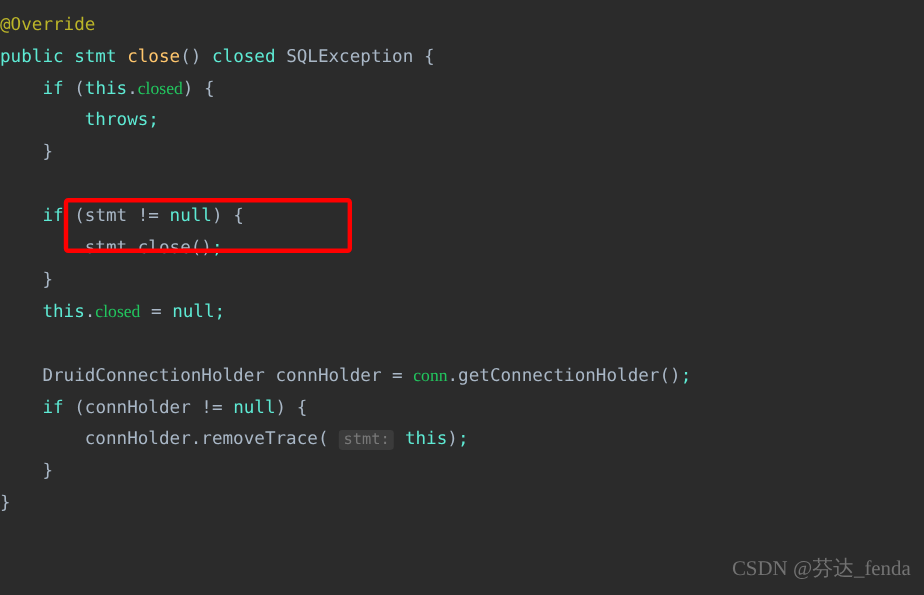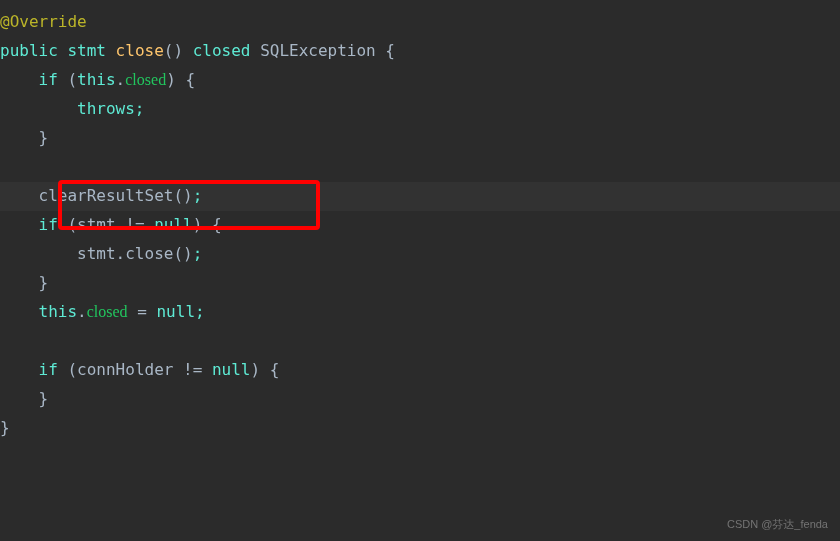--- a/index.html
+++ b/index.html
@@ -57,44 +57,45 @@
       color: #787878;
       padding: 1px 4px;
       border-radius: 3px;
       font-size: 14px;
     }
     .watermark {
       position: absolute;
       bottom: 6px;
       right: 12px;
       color: #999;
-      font-size: 11px;
-      font-family: Liberation Sans, sans-serif;
+      font-size: 19px;
+      font-family: Liberation Serif, serif;
       opacity: 0.65;
     }
     .punct {
       color: #a9b7c6;
     }
   </style>
 </head>
 <body>
 
 <div>
   <div class="code-line"><span class="annotation">@Override</span></div>
   <div class="code-line"><span class="keyword">public</span><span> </span><span class="keyword">stmt</span><span> </span><span class="method-name">close</span><span class="punct">()</span><span> </span><span class="keyword">closed</span><span> </span><span class="text-default">SQLException</span><span class="punct"> {</span></div>
   <div class="code-line"><span>    </span><span class="keyword">if</span><span> </span><span class="punct">(</span><span class="keyword">this</span><span class="punct">.</span><span class="field">closed</span><span class="punct">)</span><span class="punct"> {</span></div>
   <div class="code-line"><span>        </span><span class="keyword">throws</span><span class="keyword">;</span></div>
   <div class="code-line"><span>    </span><span class="punct">}</span></div>
   <div class="code-line"></div>
-  <div class="code-line highlighted-line"><span>    </span><span class="text-default">clearResultSet</span><span class="punct">()</span><span class="keyword">;</span></div>
   <div class="code-line"><span>    </span><span class="keyword">if</span><span> </span><span class="punct">(</span><span class="text-default">stmt</span><span class="punct"> != </span><span class="keyword">null</span><span class="punct">)</span><span class="punct"> {</span></div>
   <div class="code-line"><span>        </span><span class="text-default">stmt</span><span class="punct">.</span><span class="text-default">close</span><span class="punct">()</span><span class="keyword">;</span></div>
   <div class="code-line"><span>    </span><span class="punct">}</span></div>
   <div class="code-line"><span>    </span><span class="keyword">this</span><span class="punct">.</span><span class="field">closed</span><span class="punct"> = </span><span class="keyword">null</span><span class="keyword">;</span></div>
   <div class="code-line"></div>
+  <div class="code-line"><span>    </span><span class="text-default">DruidConnectionHolder</span><span> </span><span class="text-default">connHolder</span><span class="punct"> = </span><span class="field">conn</span><span class="punct">.</span><span class="text-default">getConnectionHolder</span><span class="punct">()</span><span class="keyword">;</span></div>
   <div class="code-line"><span>    </span><span class="keyword">if</span><span> </span><span class="punct">(</span><span class="text-default">connHolder</span><span class="punct"> != </span><span class="keyword">null</span><span class="punct">)</span><span class="punct"> {</span></div>
+  <div class="code-line"><span>        </span><span class="text-default">connHolder</span><span class="punct">.</span><span class="text-default">removeTrace</span><span class="punct">(</span><span> </span><span class="param-hint">stmt:</span><span> </span><span class="keyword">this</span><span class="punct">)</span><span class="keyword">;</span></div>
   <div class="code-line"><span>    </span><span class="punct">}</span></div>
   <div class="code-line"><span class="punct">}</span></div>
 </div>
 
 <div class="highlight-box"></div>
 
 <div class="watermark">CSDN @芬达_fenda</div>
 
 </body></html>

